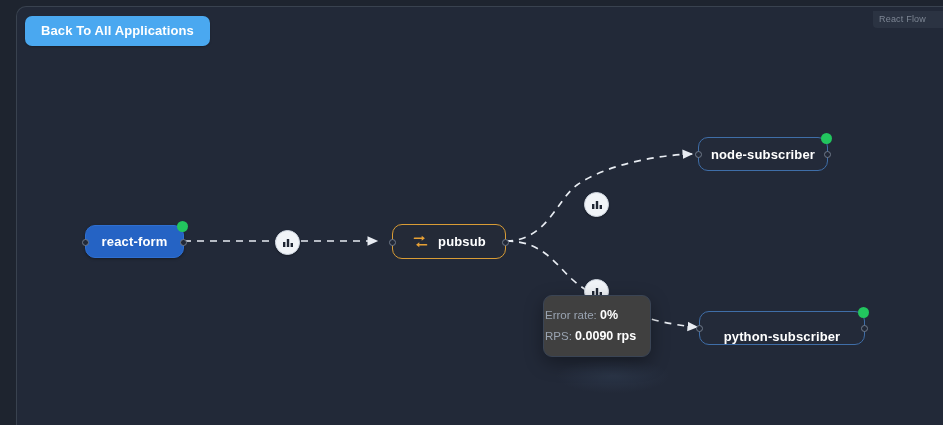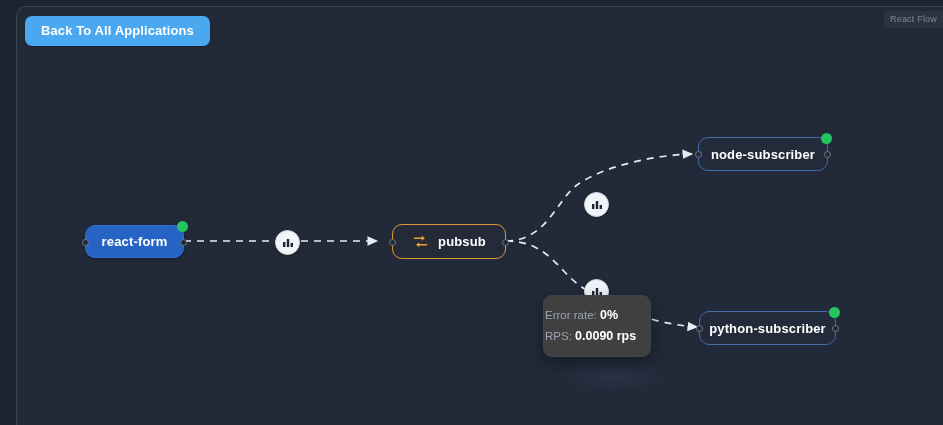--- a/index.html
+++ b/index.html
@@ -64,21 +64,21 @@
   }
 
   
   .attribution {
     position: absolute;
     right: 0px;
     top: 4px;
     background: #2b3342;
     color: #7d8694;
     font-size: 9px;
-    padding: 3px 6px 4px 6px;
+    padding: 3px 17px 4px 6px;
     border-bottom-left-radius: 4px;
     font-family: "Liberation Sans", sans-serif;
     z-index: 30;
     letter-spacing: 0.2px;
   }
 
   
   .edges {
     position: absolute;
     left: 0;
@@ -257,21 +257,21 @@
         <span class="handle right"></span>
       </div>
 
       <div class="node outline-blue" style="left:681px; top:130px; width:130px; height:34px;">
         <span class="handle left"></span>
         <span class="node-label">node-subscriber</span>
         <span class="status-dot" style="background:#22c55e;"></span>
         <span class="handle right"></span>
       </div>
 
-      <div class="node outline-blue" style="left:682px; top:304px; width:137px; height:34px;">
+      <div class="node outline-blue" style="left:682px; top:304px; width:166px; height:34px;align-items:flex-end;">
         <span class="handle left"></span>
         <span class="node-label">python-subscriber</span>
         <span class="status-dot" style="background:#22c55e;"></span>
         <span class="handle right"></span>
       </div>
 
       <div class="edge-badge" style="left:258px; top:223px;">
         <svg width="12" height="12" viewBox="0 0 12 12">
           <rect x="1" y="5" width="2.4" height="5" fill="#1f2633"></rect>
           <rect x="4.8" y="2" width="2.4" height="8" fill="#1f2633"></rect>

